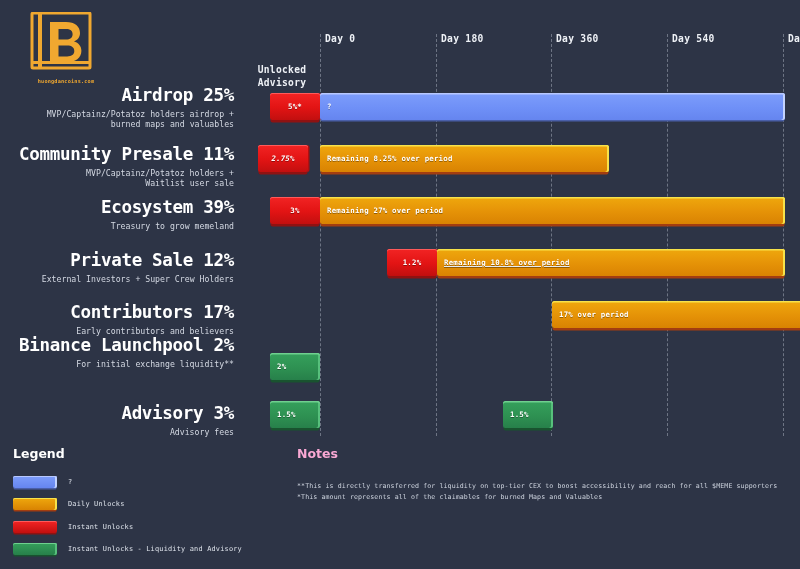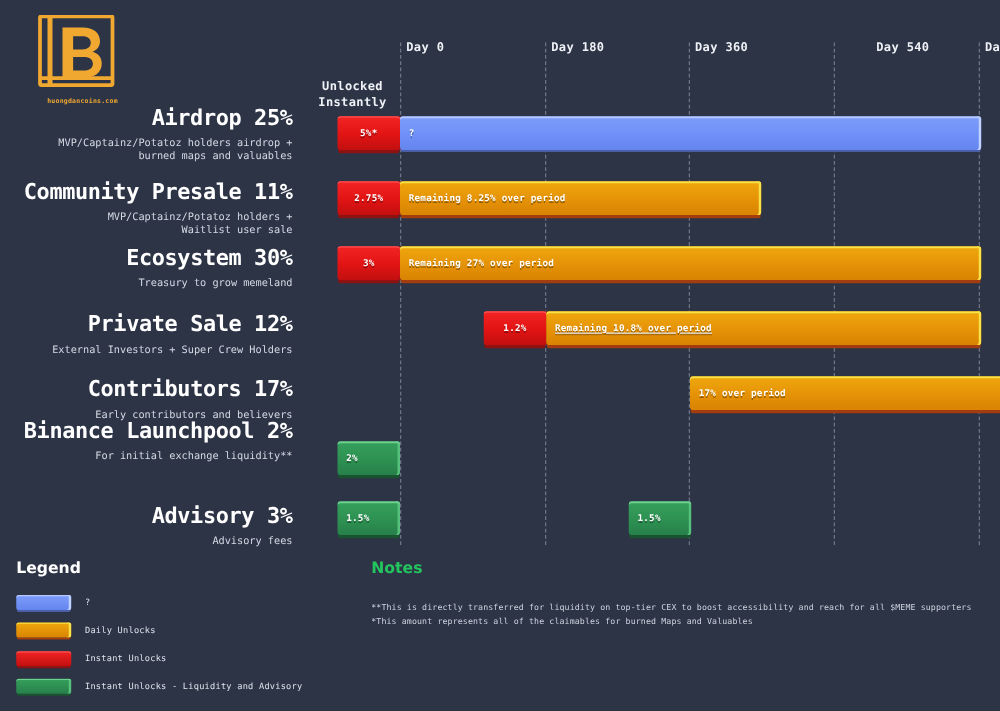--- a/index.html
+++ b/index.html
@@ -69,21 +69,21 @@
   .swatch.orange{background:linear-gradient(180deg,#efa80d,#d98302);
     box-shadow:0 2px 0 -0.5px #a33d10,inset 0 1px 0 #f7e24a,inset -2px 0 0 #f7e24a;}
   .swatch.red{background:linear-gradient(180deg,#f22424,#c20f0f);
     box-shadow:0 2px 0 -0.5px #8f1212,inset 0 1px 0 #ff5a5a;}
   .swatch.green{background:linear-gradient(180deg,#35a05c,#27804a);
     box-shadow:0 2px 0 -0.5px #19532f,inset 0 1px 0 #6fd08f,inset -2px 0 0 #57c07c;}
   .legend-text{font-size:6.9px;color:#dfe4ec;margin-left:11px;letter-spacing:.2px;}
 
   
   .notes{position:absolute;left:297px;top:446px;width:495px;}
-  .notes-title{font-size:12.5px;font-weight:bold;color:#22c55e;margin-bottom:20px;
+  .notes-title{font-size:12.5px;font-weight:bold;color:#f9a8d4;margin-bottom:20px;
     font-family:"DejaVu Sans","Liberation Sans",sans-serif;}
   .note-line{font-size:6.6px;color:#cdd3de;line-height:1.62;letter-spacing:.1px;}
 </style>
 </head>
 <body>
 
 <div class="root">
 
   <div class="logo-wrap">
     <svg class="logo-mark" viewBox="0 0 66 62">
@@ -100,21 +100,21 @@
   <div class="rows-labels">
       <div class="rowlabel" style="top: 86px;">
         <div class="title">Airdrop 25%</div>
         <div class="sub">MVP/Captainz/Potatoz holders airdrop +<br>burned maps and valuables</div>
       </div>
       <div class="rowlabel" style="top: 145px;">
         <div class="title">Community Presale 11%</div>
         <div class="sub">MVP/Captainz/Potatoz holders +<br>Waitlist user sale</div>
       </div>
       <div class="rowlabel" style="top: 198px;">
-        <div class="title">Ecosystem 30%</div>
+        <div class="title">Ecosystem 39%</div>
         <div class="sub">Treasury to grow memeland</div>
       </div>
       <div class="rowlabel" style="top: 251px;">
         <div class="title">Private Sale 12%</div>
         <div class="sub">External Investors + Super Crew Holders</div>
       </div>
       <div class="rowlabel" style="top: 303px;">
         <div class="title">Contributors 17%</div>
         <div class="sub">Early contributors and believers</div>
       </div>
@@ -124,39 +124,39 @@
       </div>
       <div class="rowlabel" style="top: 404px;">
         <div class="title">Advisory 3%</div>
         <div class="sub">Advisory fees</div>
       </div>
     </div>
 
   <div class="plot">
     <div class="axis-label two-line" style="left:2px;width:68px;">
       <div>Unlocked</div>
-      <div>Instantly</div>
+      <div>Advisory</div>
     </div>
   <div class="gridline" style="left: 74px;"></div>
       <div class="axis-label" style="left: 79px;">Day 0</div>
       <div class="gridline" style="left: 190px;"></div>
       <div class="axis-label" style="left: 195px;">Day 180</div>
       <div class="gridline" style="left: 305px;"></div>
       <div class="axis-label" style="left: 310px;">Day 360</div>
       <div class="gridline" style="left: 421px;"></div>
-      <div class="axis-label" style="left: 426px; margin-left: 29px;">Day 540</div>
+      <div class="axis-label" style="left: 426px;">Day 540</div>
       <div class="gridline" style="left: 537px;"></div>
       <div class="axis-label" style="left: 542px;">Day 720</div>
       <div class="bar red center" style="left: 24px; top: 93px; width: 50px;">
         <span class="cap">5%*</span>
       </div>
       <div class="bar blue" style="left: 74px; top: 93px; width: 465px;">
         <span class="cap">?</span>
       </div>
-      <div class="bar red center" style="left: 24px; top: 145px; width: 50px;">
+      <div class="bar red center" style="left: 12px; top: 145px; width: 50px; font-style: italic;">
         <span class="cap">2.75%</span>
       </div>
       <div class="bar orange" style="left: 74px; top: 145px; width: 289px;">
         <span class="cap">Remaining 8.25% over period</span>
       </div>
       <div class="bar red center" style="left: 24px; top: 197px; width: 50px;">
         <span class="cap">3%</span>
       </div>
       <div class="bar orange" style="left: 74px; top: 197px; width: 465px;">
         <span class="cap">Remaining 27% over period</span>

